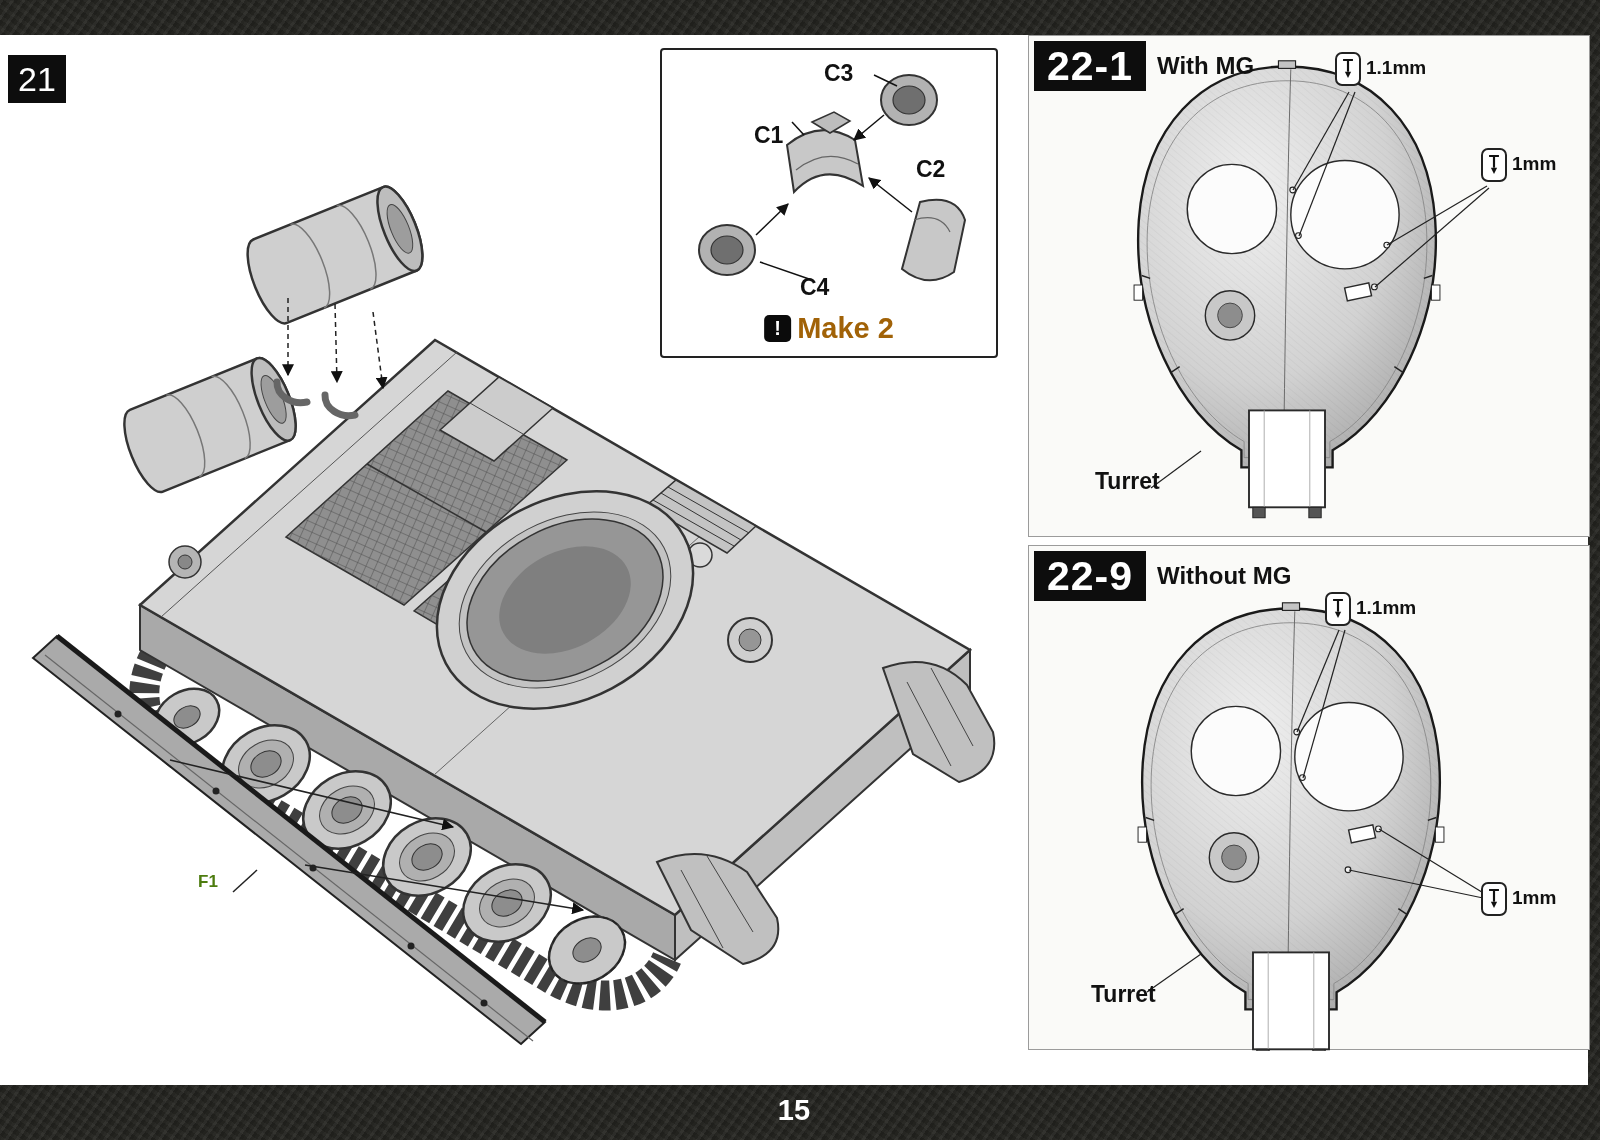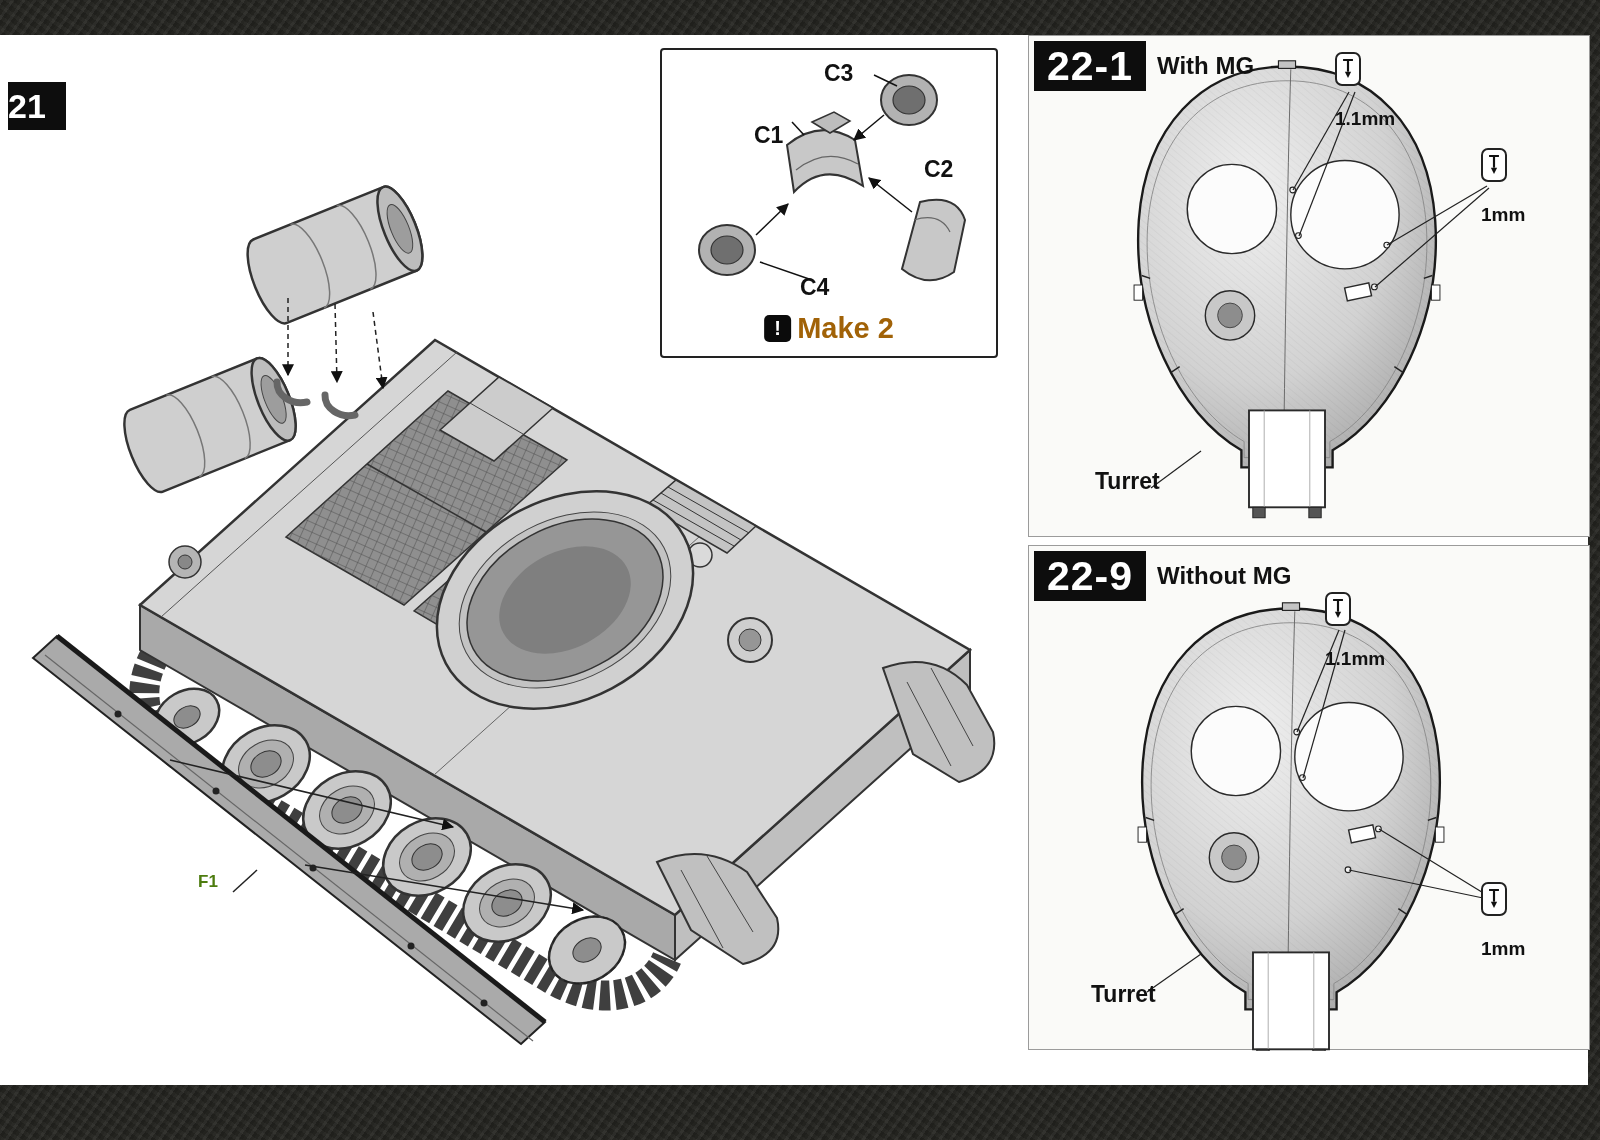--- a/index.html
+++ b/index.html
@@ -4,29 +4,29 @@
 <style>
   * { margin:0; padding:0; box-sizing:border-box; }
   body { width:1600px; height:1140px; overflow:hidden; font-family:"Liberation Sans", sans-serif; }
   .screen { position:relative; width:1600px; height:1140px;
     background:#23231f;
     background-image:
       repeating-linear-gradient(125deg, rgba(255,255,255,0.045) 0 3px, rgba(0,0,0,0.10) 3px 6px, transparent 6px 9px),
       repeating-linear-gradient(35deg, rgba(255,255,255,0.03) 0 4px, transparent 4px 9px);
   }
   .paper { position:absolute; left:0; top:35px; width:1588px; height:1050px; background:#ffffff; }
-  .badge { position:absolute; background:#0d0d0d; color:#fff; display:flex; align-items:center; justify-content:flex-start;
-    font-weight:bold;margin-top:27px; }
+  .badge { position:absolute; background:#0d0d0d; color:#fff; display:flex; align-items:center; justify-content:center;
+    font-weight:normal; }
   .badge-step { width:58px; height:48px; font-size:34px; }
   .panel { position:absolute; background:#fafaf8; border:1.5px solid #9b9b9b; }
   .panel-header { position:absolute; left:5px; top:5px; width:112px; height:50px; background:#0d0d0d; color:#fff;
     display:flex; align-items:center; justify-content:center; font-size:41px; font-weight:bold; letter-spacing:1px; }
   .panel-title { position:absolute; font-size:24px; color:#111; font-weight:600; }
   .panel-svg { position:absolute; left:0; top:0; }
-  .callout { position:absolute; display:flex; align-items:flex-start; gap:17px;flex-direction:column; }
+  .callout { position:absolute; display:flex; align-items:flex-start; gap:5px; }
   .drill-icon { width:26px; height:34px; border:2px solid #222; border-radius:7px; background:#fff;
     display:flex; align-items:center; justify-content:center; }
   .callout-text { font-size:19px; font-weight:bold; color:#111; padding-top:5px; }
   .turret-label { position:absolute; font-size:23px; font-weight:bold; color:#111; }
   .inset { position:absolute; left:660px; top:13px; width:338px; height:310px; background:#fff;
     border:2.5px solid #222; border-radius:4px; }
   .inset-label { position:absolute; font-size:23px; font-weight:600; color:#111; }
   .note-row { position:absolute; left:50%; transform:translateX(-50%); top:262px; display:flex; align-items:center; gap:6px; }
   .note-icon { width:27px; height:27px; background:#0b0b0b; color:#fff; border-radius:5px; display:flex;
     align-items:center; justify-content:center; font-weight:bold; font-size:20px; }
@@ -215,21 +215,21 @@
           <path d="M 222,65 L 192,90" marker-end="url(#ar-inset)"></path>
           <path d="M 250,162 L 207,128" marker-end="url(#ar-inset)"></path>
           <path d="M 94,185 L 126,154" marker-end="url(#ar-inset)"></path>
           <path d="M 150,230 L 98,212"></path>
           <path d="M 130,72 L 142,85"></path>
           <path d="M 212,25 L 235,36"></path>
         </g>
       </svg>
       <div class="inset-label" style="left:162px; top:10px;">C3</div>
       <div class="inset-label" style="left:92px; top:48px;margin-top:24px;">C1</div>
-      <div class="inset-label" style="left:262px; top:106px;">C2</div>
+      <div class="inset-label" style="left:254px; top:106px;">C2</div>
       <div class="inset-label" style="left:138px; top:224px;">C4</div>
       <div class="note-row">
         <span class="note-icon">!</span>
         <span class="note-text">Make 2</span>
       </div>
     </div>
 
     <div class="panel" style="left:1028px; top:0; width:562px; height:502px;">
       <svg class="panel-svg" width="562" height="502" viewBox="0 0 562 502">
         <defs>
@@ -373,13 +373,14 @@
               <path d="M6.5,17 H13.5 L10,24 Z" fill="#111"></path>
             </svg>
         </span>
         <span class="callout-text">1mm</span>
       </div>
       <div class="turret-label" style="left:62px; top:435px;">Turret</div>
     </div>
 
   </div>
 
+  <div class="pagenum">15</div>
 </div>
 
 </body></html>

